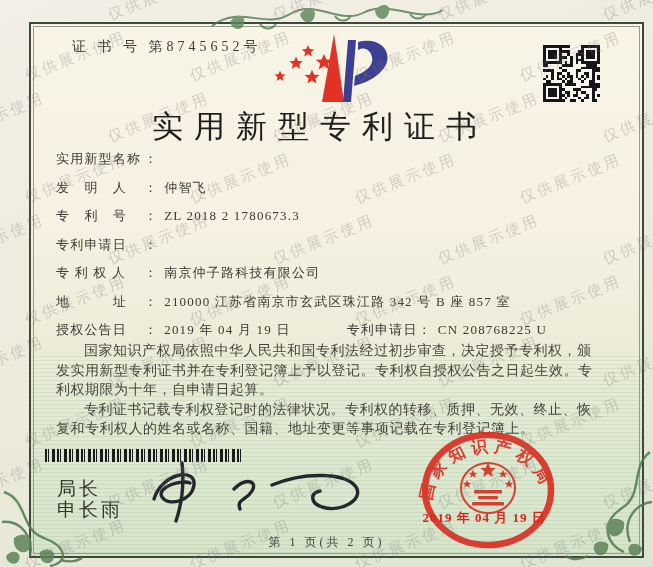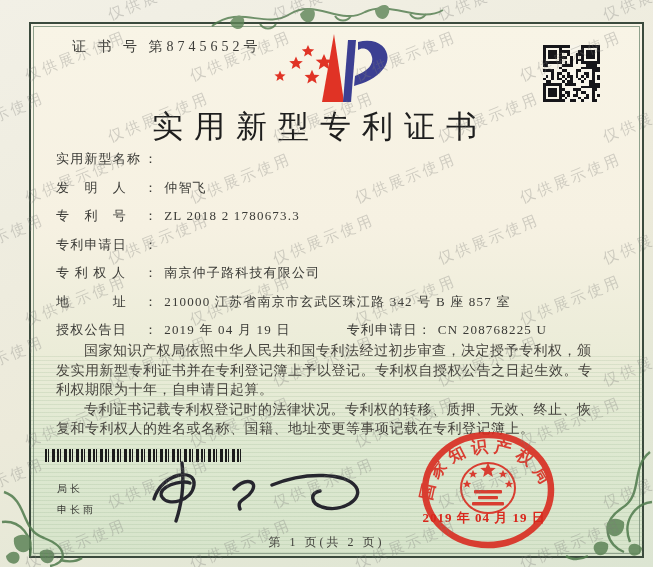--- a/index.html
+++ b/index.html
@@ -50,21 +50,21 @@
     font-size:14px;line-height:19.5px;color:#46443e;letter-spacing:.5px;
   }
   .paras p{margin:0;text-indent:2em;}
   .barcode{
     position:absolute;left:45px;top:449px;width:197px;height:13px;
     background:repeating-linear-gradient(90deg,
       #1c1c1c 0 2px,rgba(0,0,0,0) 2px 3.4px,
       #1c1c1c 3.4px 4.2px,rgba(0,0,0,0) 4.2px 7.2px,
       #1c1c1c 7.2px 10.4px,rgba(0,0,0,0) 10.4px 12px);
   }
-  .director{position:absolute;left:57px;top:478px;font-size:10px;color:#33332f;letter-spacing:3px;line-height:21px;}
+  .director{position:absolute;left:57px;top:478px;font-size:19px;color:#33332f;letter-spacing:3px;line-height:21px;}
   .signature{position:absolute;left:138px;top:455px;width:240px;height:80px;}
   .seal{position:absolute;left:418px;top:432px;width:140px;height:120px;}
   .seal-date{
     position:absolute;left:404px;top:509px;width:160px;text-align:center;
     font-size:13px;color:#d9271c;letter-spacing:1px;font-weight:600;z-index:4;
   }
   .page-info{
     position:absolute;left:0;top:534px;width:653px;text-align:center;
     font-size:12px;color:#3f3f3a;letter-spacing:3px;
   }

